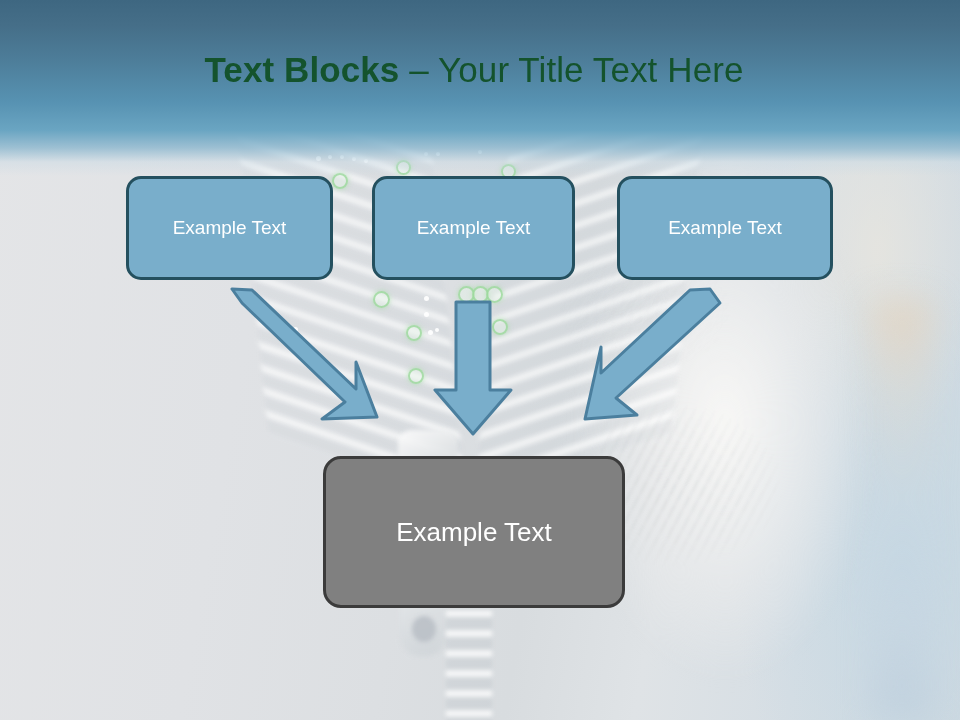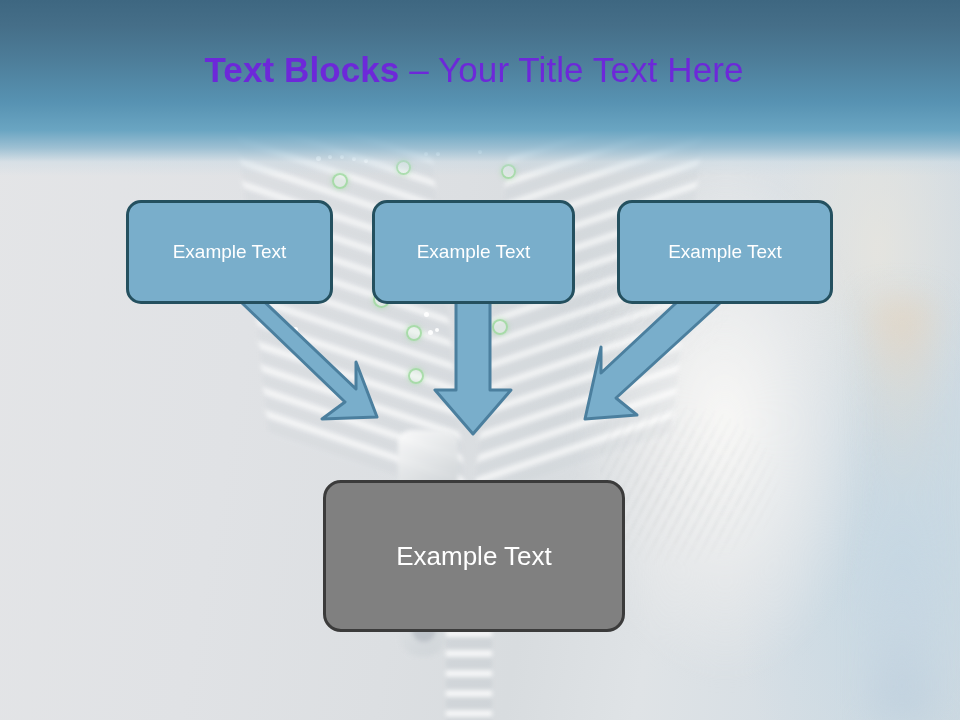--- a/index.html
+++ b/index.html
@@ -172,39 +172,38 @@
         #6aa5c2 74%,
         rgba(140,183,206,0.80) 84%,
         rgba(196,216,228,0.40) 92%,
         rgba(226,229,231,0.0) 100%);
   }
   .title {
     position: absolute;
     left: 0; top: 48px;
     width: 948px;
     text-align: center;
-    color: #6d28d9;
+    color: #14532d;
     font-size: 35px;
     line-height: 44px;
     letter-spacing: 0.1px;
     white-space: nowrap;
   }
   .title .bold { font-weight: bold; }
   .title .rest { font-weight: normal; }
 
   
   .node {
     position: absolute;
     box-sizing: border-box;
     display: flex;
     align-items: center;
     justify-content: center;
     color: #ffffff;
     text-align: left;
-    margin-top: 24px;
   }
   .node.top {
     width: 207px;
     height: 104px;
     background: #79aecb;
     border: 3px solid #24505f;
     border-radius: 15px;
     font-size: 19px;
   }
   .node.top.n1 { left: 126px; top: 176px; }

